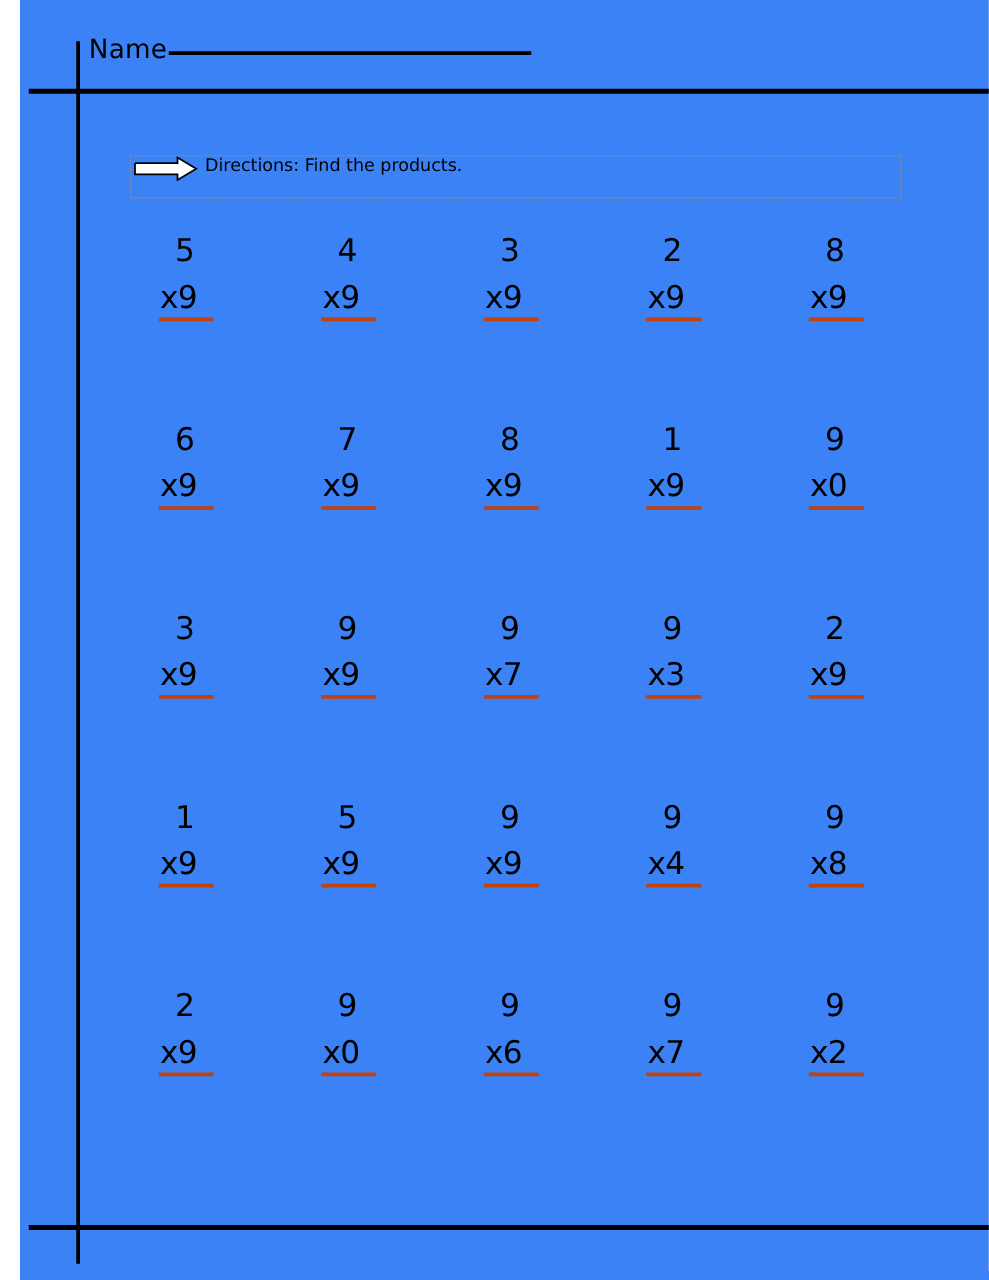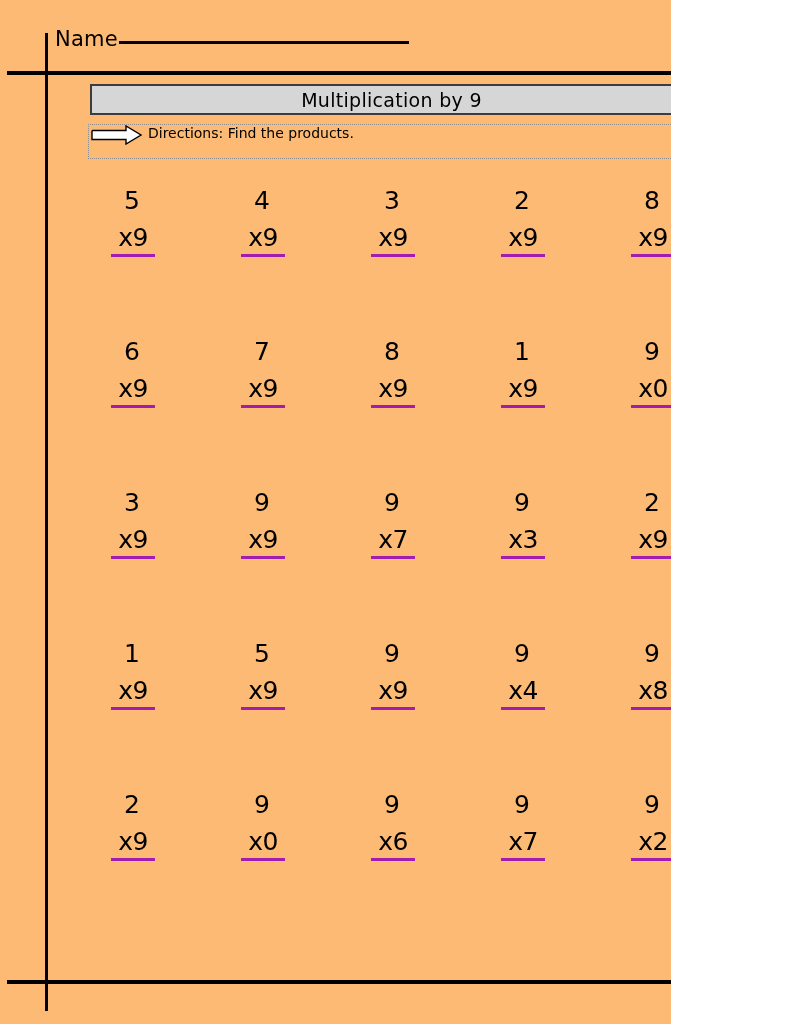--- a/index.html
+++ b/index.html
@@ -6,24 +6,25 @@
     margin: 0;
     padding: 0;
     background: #ffffff;
   }
   body {
     font-family: "DejaVu Sans", sans-serif;
     color: #000000;
   }
   #page {
     position: relative;
-    width: 671px;
+    width: 776px;
     height: 1024px;
-    background: #fdba74;
+    background: #3b82f6;
     overflow: hidden;
+    margin-left: 16px;
   }
 
   
   .rule-h {
     position: absolute;
     background: #000000;
   }
   .rule-v {
     position: absolute;
     background: #000000;
@@ -122,24 +123,23 @@
     box-sizing: border-box;
   }
   .factor-top {
     font-family: "DejaVu Sans", sans-serif;
     font-size: 25px;
     line-height: 30px;
     padding-right: 2px;
   }
   .factor-bottom-wrap {
     margin-top: 8px;
-    border-bottom: 3px solid #a21caf;
+    border-bottom: 3px solid #c2410c;
     padding: 0 1px 2px 1px;
     min-width: 42px;
-    text-align: center;
   }
   .factor-bottom {
     font-family: "DejaVu Sans", sans-serif;
     font-size: 25px;
     line-height: 28px;
     letter-spacing: -0.5px;
   }
 </style>
 </head>
 <body>
@@ -148,23 +148,20 @@
 
   <div class="rule-h" id="rule-top"></div>
   <div class="rule-h" id="rule-bottom"></div>
   <div class="rule-v" id="rule-left"></div>
 
   <div id="name-row">
     <span id="name-label">Name</span>
     <span id="name-blank"></span>
   </div>
 
-  <div id="title-banner">
-    <span id="title-text">Multiplication by 9</span>
-  </div>
 
   <div id="directions-box">
     <svg id="directions-arrow" width="52" height="20" viewBox="0 0 52 20">
       <polyline points="1,5.5 35,5.5 35,1 50,10 35,19 35,14.5 1,14.5 1,5.5" fill="#ffffff" stroke="#000000" stroke-width="1.4" stroke-linejoin="miter"></polyline>
     </svg>
     <span id="directions-text">Directions: Find the products.</span>
   </div>
 
   <div id="problem-grid">
 

